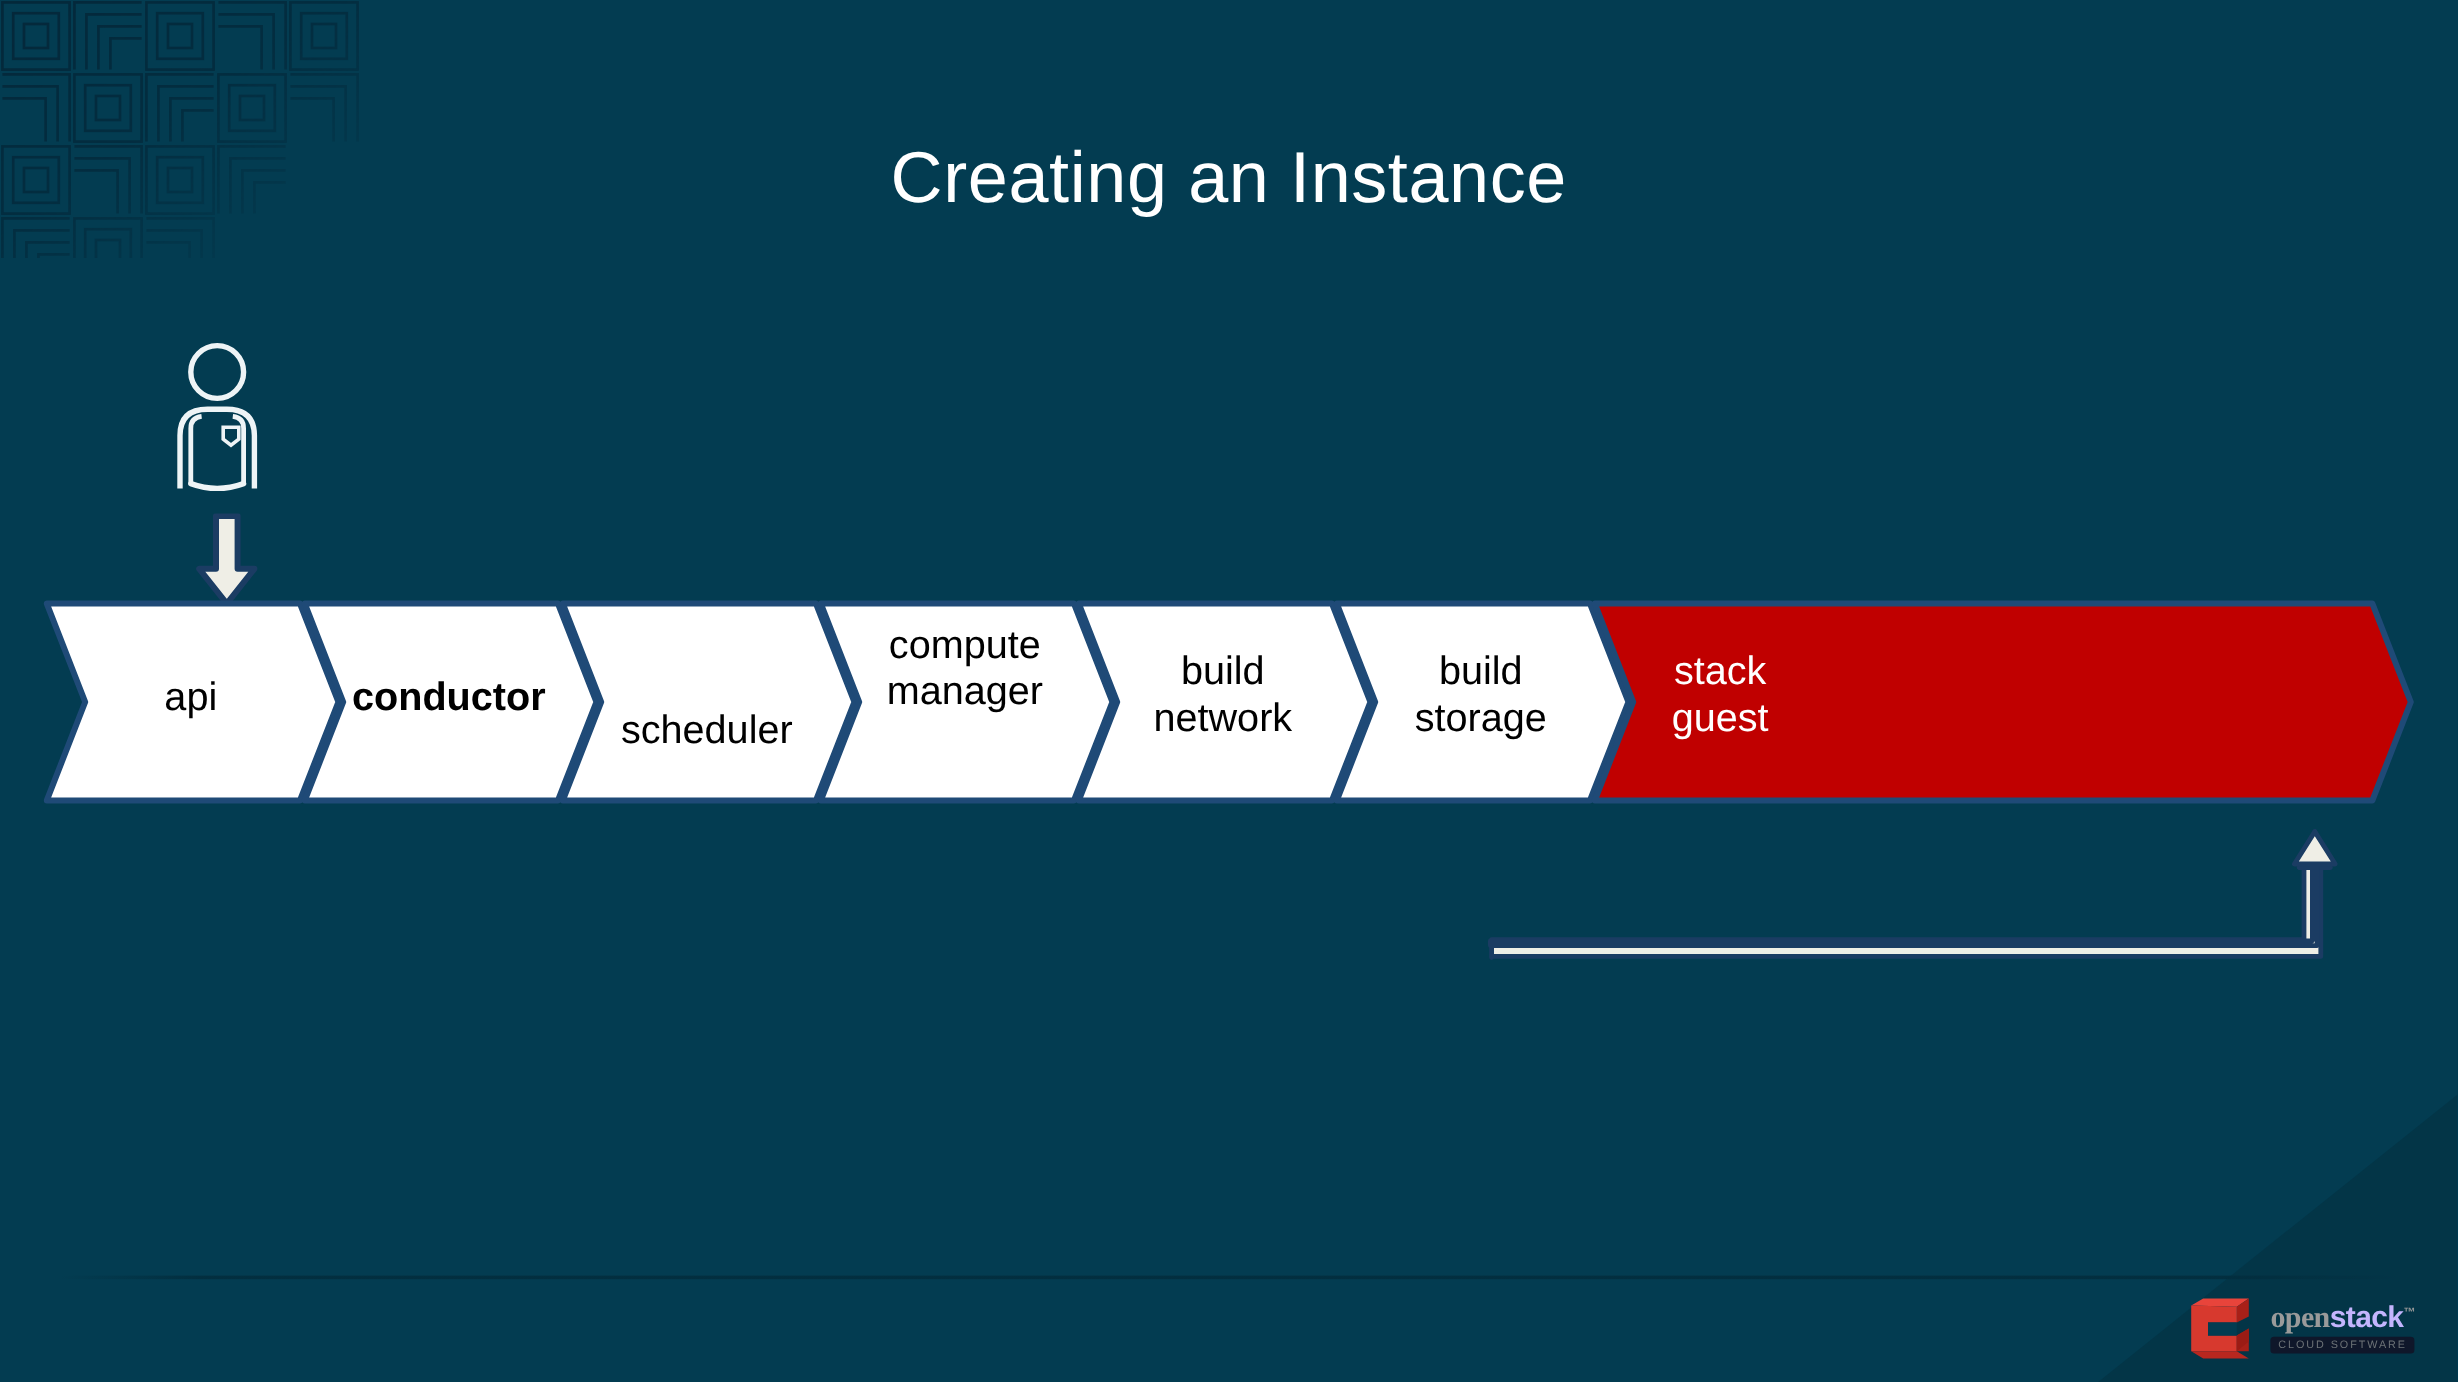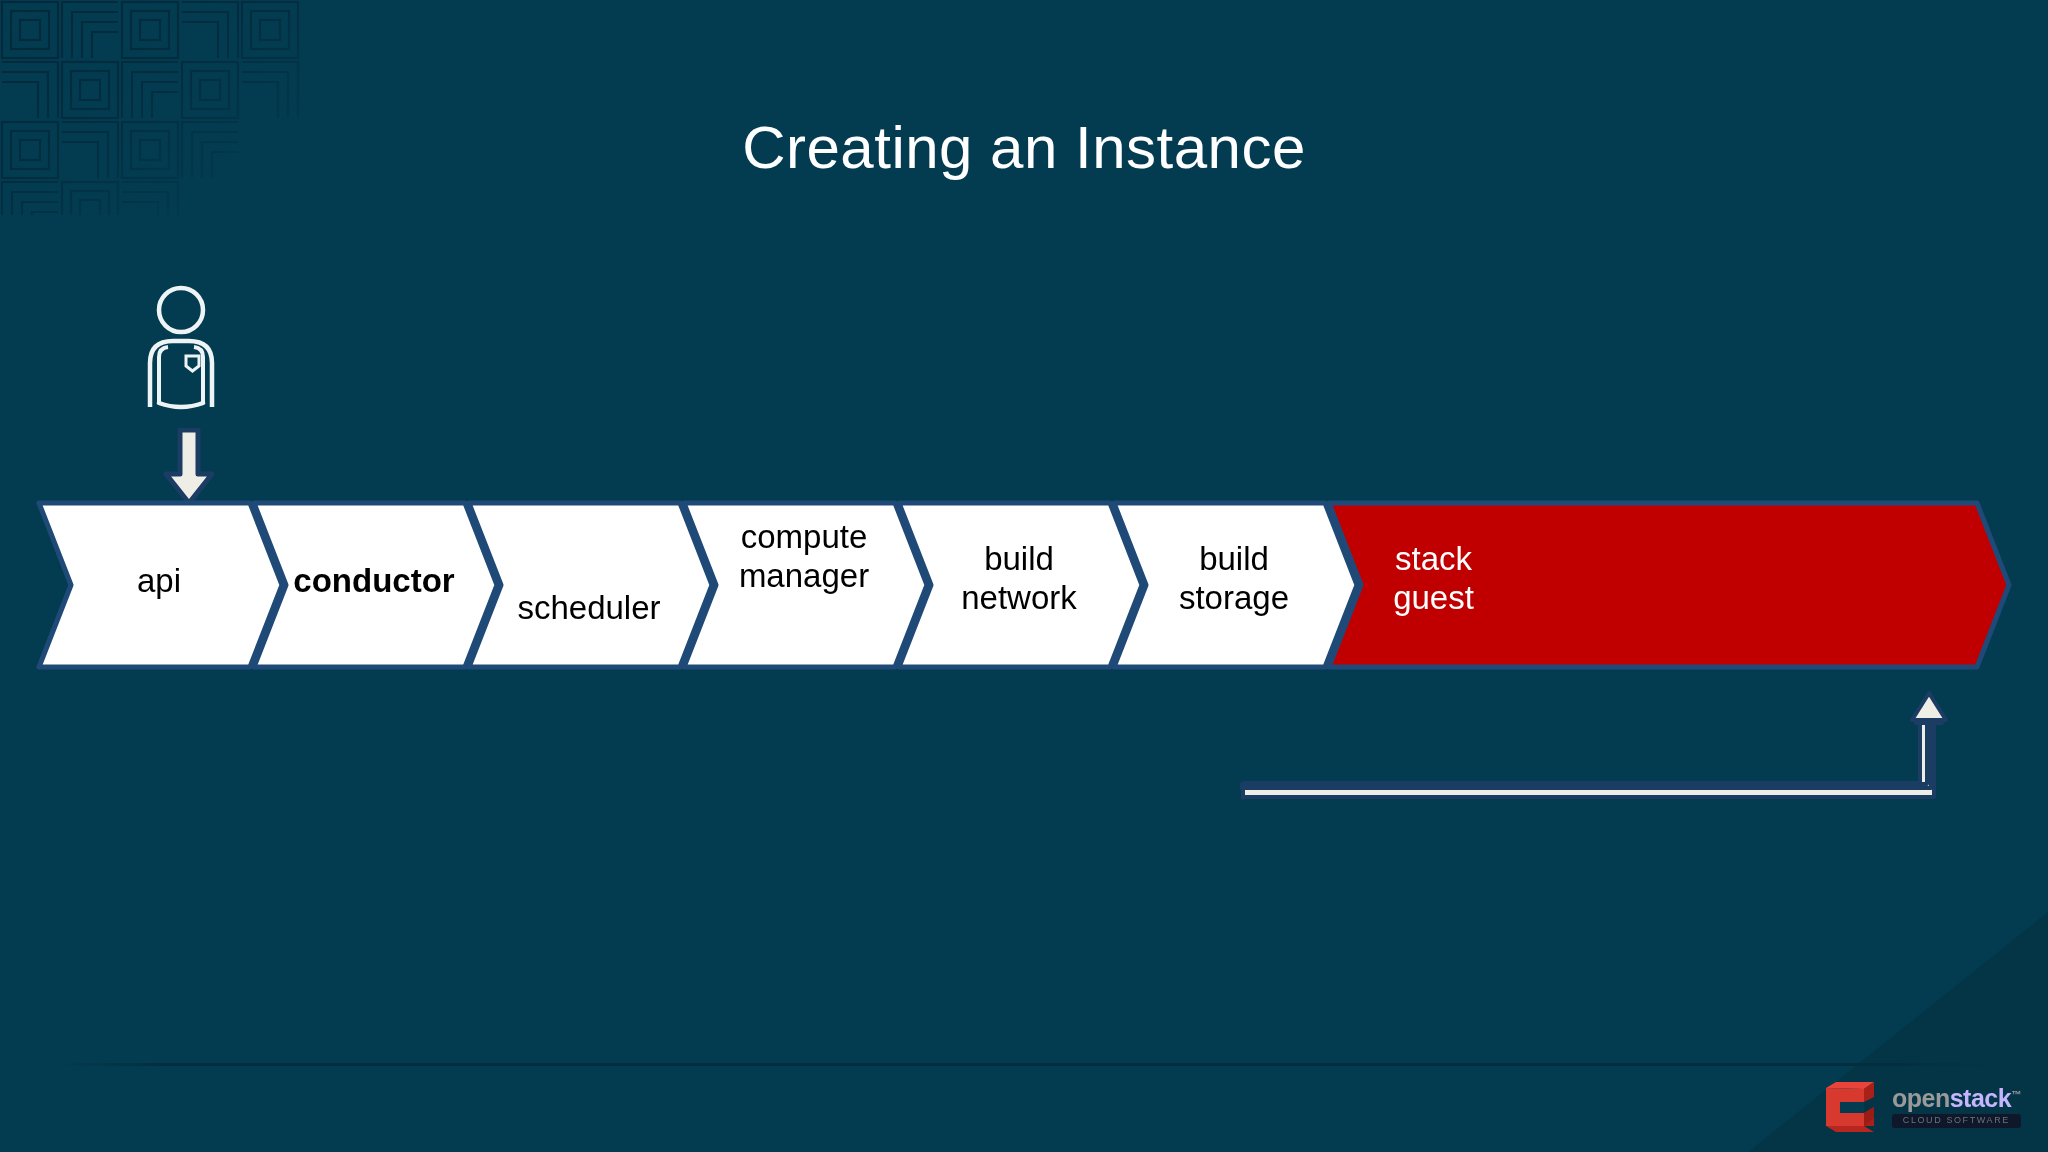--- a/index.html
+++ b/index.html
@@ -134,21 +134,21 @@
   }
   #logo-mark { width: 56px; height: 54px; flex: 0 0 auto; }
   #logo-wordmark { display: flex; flex-direction: column; gap: 3px; }
   #logo-word {
     font-size: 25px;
     font-weight: 700;
     letter-spacing: -0.5px;
     line-height: 1;
     white-space: nowrap;
   }
-  #logo-word .w-open { color: #9a9a9a; }
+  #logo-word .w-open { color: #9a9a9a; font-family: Liberation Serif, serif; }
   #logo-word .w-stack { color: #c4b5fd; }
   #logo-word .w-tm { color: #9a9a9a; font-size: 10px; vertical-align: super; }
   #logo-tagline-bar {
     background: #0f172a;
     border-radius: 3px;
     padding: 2px 6px 3px 6px;
     text-align: center;
   }
   #logo-tagline {
     font-size: 9px;

